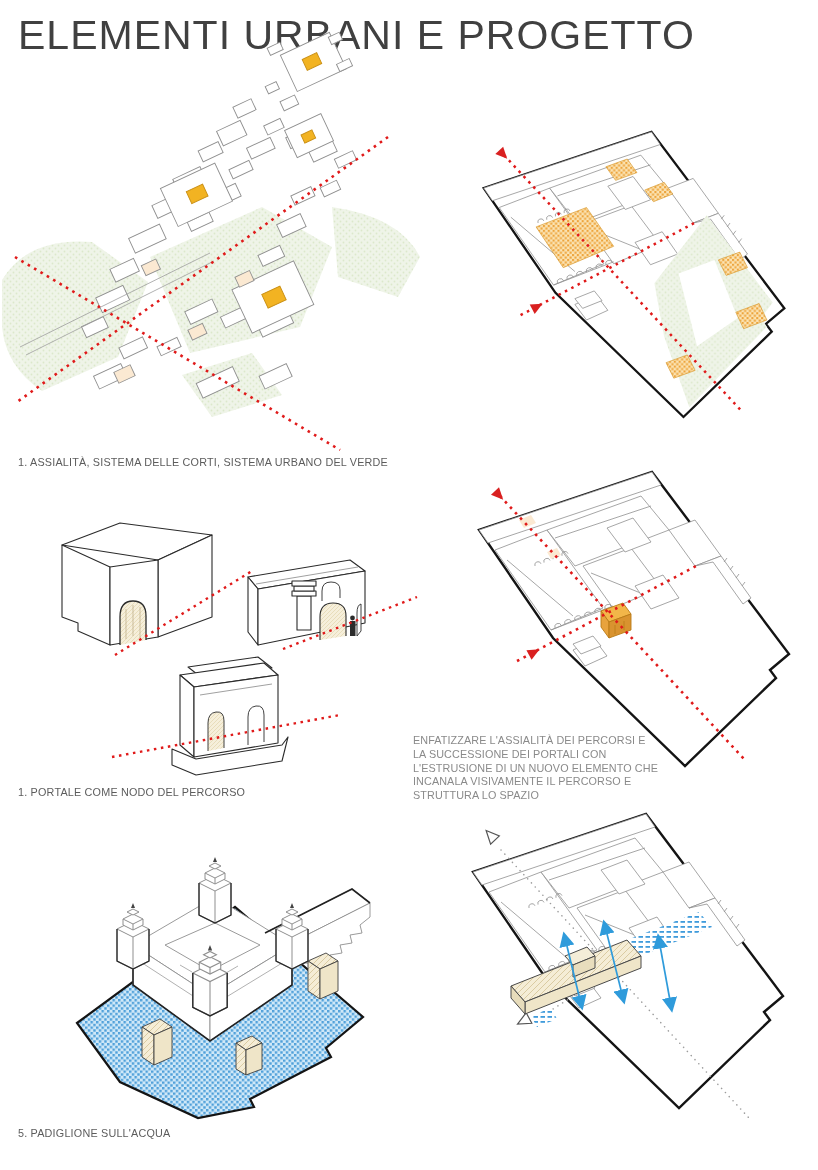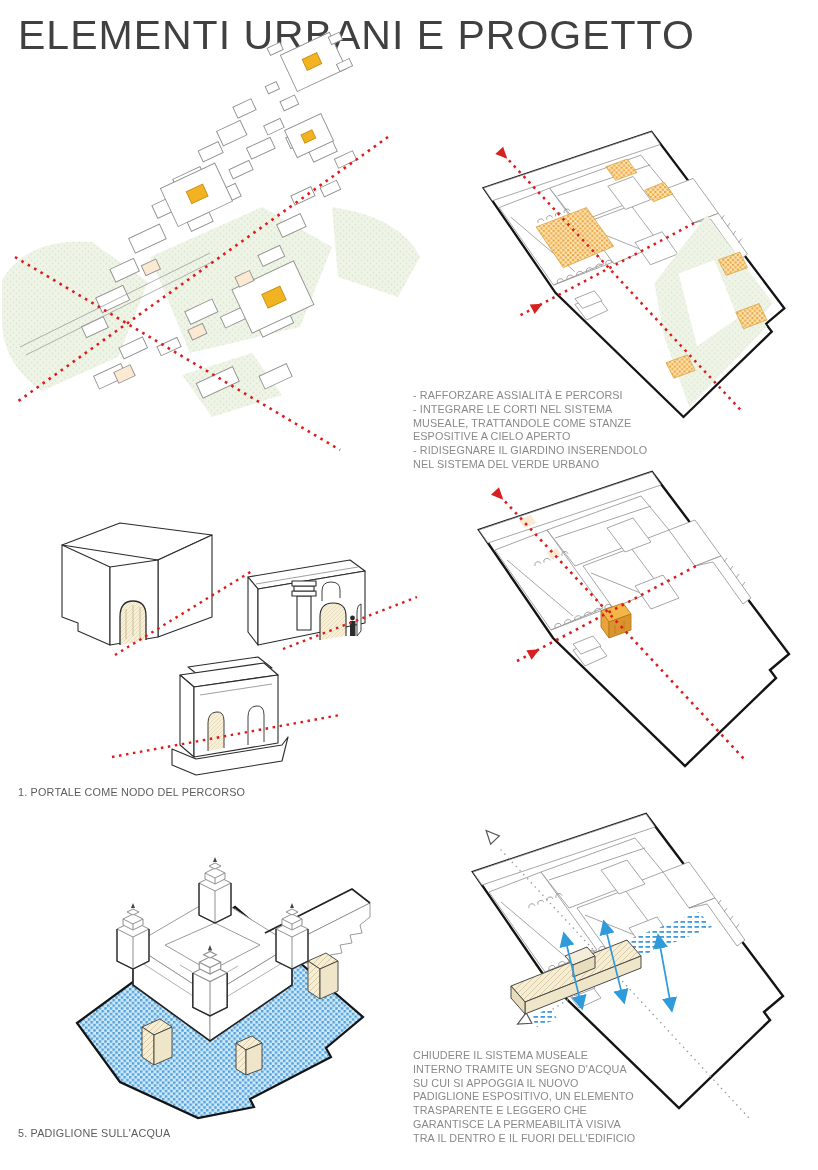--- a/index.html
+++ b/index.html
@@ -182,45 +182,40 @@
           <rect x="230" y="200" width="16" height="11" fill="#FBE9D2"></rect>
       </g>
       <path d="M20,262 L210,168" fill="none" stroke="#9d9d9d" stroke-width="0.8"></path>
       <path d="M26,270 L214,176" fill="none" stroke="#9d9d9d" stroke-width="0.8"></path>
     </g>
     <g stroke="#E01A1A" stroke-width="2.6" stroke-dasharray="2.6 4.8" fill="none">
       <path d="M388,52 L17,317"></path>
       <path d="M15,172 L340,365"></path>
     </g>
   </svg>
+  <div class="caption" style="left:18px;top:456px">1. ASSIALITÀ, SISTEMA DELLE CORTI, SISTEMA URBANO DEL VERDE</div>
 
   <svg class="fig" style="left:455px;top:128px" width="360" height="320" viewBox="0 0 360 330">
     <use href="#axo-base"></use>
     <g>
       <path d="M200,160 L254,90 L322,180 L310,196 L316,205 L236,288 L210,215 Z" fill="url(#p-green)"></path>
       <path d="M225,150 L262,136 L286,196 L244,225 Z" fill="#ffffff"></path>
     </g>
     <g fill="url(#p-orange)" stroke="#D89A30" stroke-width="0.7">
       <path d="M266,136 L288,128 L296,144 L274,152 Z"></path>
       <path d="M284,190 L308,181 L316,198 L292,207 Z"></path>
       <path d="M212,242 L234,234 L242,250 L220,258 Z"></path>
     </g>
     <g fill="url(#p-orange)" stroke="#D89A30" stroke-width="0.7">
       <path d="M78,102 L130,82 L158,122 L106,144 Z"></path>
       <path d="M150,40 L172,32 L182,46 L160,54 Z"></path>
       <path d="M190,64 L210,56 L219,68 L199,76 Z"></path>
     </g>
     <use href="#red-axes"></use>
   </svg>
-  <div class="notes" style="left:413px;top:389px;width:240px">- RAFFORZARE ASSIALITÀ E PERCORSI
-- INTEGRARE LE CORTI NEL SISTEMA
-MUSEALE, TRATTANDOLE COME STANZE
-ESPOSITIVE A CIELO APERTO
-- RIDISEGNARE IL GIARDINO INSERENDOLO
-NEL SISTEMA DEL VERDE URBANO</div>
 
   <svg class="fig" style="left:20px;top:505px" width="400" height="280" viewBox="0 0 400 280">
     <g fill="#ffffff" stroke="#2b2b2b" stroke-width="1.1" stroke-linejoin="round">
       <path d="M42,40 L100,18 L192,30 L138,55 Z"></path>
       <path d="M42,40 L42,112 L58,118 L58,126 L90,140 L90,62 Z"></path>
       <path d="M138,55 L138,132 L192,112 L192,30 Z"></path>
       <path d="M90,62 L138,55 L138,132 L90,140 Z"></path>
       <path d="M100,140 L100,112 Q100,96 113,96 Q126,96 126,111 L126,135" fill="url(#p-cream)" stroke-width="1.3"></path>
       <path d="M106,134 L106,104 M113,131 L113,100 M120,133 L120,102" stroke="#b9ab85" stroke-width="0.7"></path>
     </g>
@@ -264,20 +259,25 @@
       <path d="M92,84 L102,80 L106,87 L96,91 Z"></path>
     </g>
     <g stroke="#B97B16" stroke-width="0.9" stroke-linejoin="round">
       <path d="M146,143 L168,135 L176,146 L154,154 Z" fill="#F2B649"></path>
       <path d="M146,143 L154,154 L154,170 L146,159 Z" fill="#E8A33D"></path>
       <path d="M154,154 L176,146 L176,162 L154,170 Z" fill="#D9932F"></path>
       <path d="M160,157 L160,166 M169,153 L169,162" fill="none" stroke="#B97B16" stroke-width="0.8"></path>
     </g>
     <use href="#red-axes"></use>
   </svg>
+  <div class="notes" style="left:413px;top:734px;width:250px">ENFATIZZARE L'ASSIALITÀ DEI PERCORSI E
+LA SUCCESSIONE DEI PORTALI CON
+L'ESTRUSIONE DI UN NUOVO ELEMENTO CHE
+INCANALA VISIVAMENTE IL PERCORSO E
+STRUTTURA LO SPAZIO</div>
 
   <svg class="fig" style="left:30px;top:845px" width="380" height="290" viewBox="0 0 380 290">
     <path d="M47,178 L205,62 L333,172 L296,203 L301,212 L220,254 L224,262 L168,273 L90,237 Z" fill="url(#p-bluedot)" stroke="#141414" stroke-width="2.2" stroke-linejoin="miter"></path>
     <g fill="#ffffff" stroke="#8f8f8f" stroke-width="0.9" stroke-linejoin="round">
       <path d="M235,88 L322,44 L340,58 L253,102 Z"></path>
       <path d="M253,102 L340,58 L340,72 L330,80 L332,88 L320,90 L322,98 L310,100 L312,108 L300,110 L302,118 L290,118 L253,118 Z"></path>
       <path d="M185,52 L262,100 L180,150 L103,100 Z"></path>
       <path d="M185,78 L230,100 L180,126 L135,100 Z"></path>
       <path d="M103,100 L180,150 L180,196 L103,140 Z"></path>
       <path d="M180,150 L262,100 L262,140 L180,196 Z"></path>
@@ -322,21 +322,14 @@
       <path d="M62,176 L76,192 L76,204 L62,188 Z" fill="#E7DCBB"></path>
       <path d="M116,146 L138,137 L146,146 L124,155 Z" fill="#F4EDD8"></path>
       <path d="M124,155 L146,146 L146,158 L124,167 Z" fill="#E8DDBD"></path>
     </g>
     <g stroke="#2F9BDB" stroke-width="1.7" fill="none" marker-start="url(#m-blue)" marker-end="url(#m-blue)">
       <path d="M116,128 L132,194"></path>
       <path d="M156,116 L174,188"></path>
       <path d="M210,130 L222,196"></path>
     </g>
   </svg>
-  <div class="notes" style="left:413px;top:1049px;width:250px">CHIUDERE IL SISTEMA MUSEALE
-INTERNO TRAMITE UN SEGNO D'ACQUA
-SU CUI SI APPOGGIA IL NUOVO
-PADIGLIONE ESPOSITIVO, UN ELEMENTO
-TRASPARENTE E LEGGERO CHE
-GARANTISCE LA PERMEABILITÀ VISIVA
-TRA IL DENTRO E IL FUORI DELL'EDIFICIO</div>
 
 </div>
 
 </body></html>

